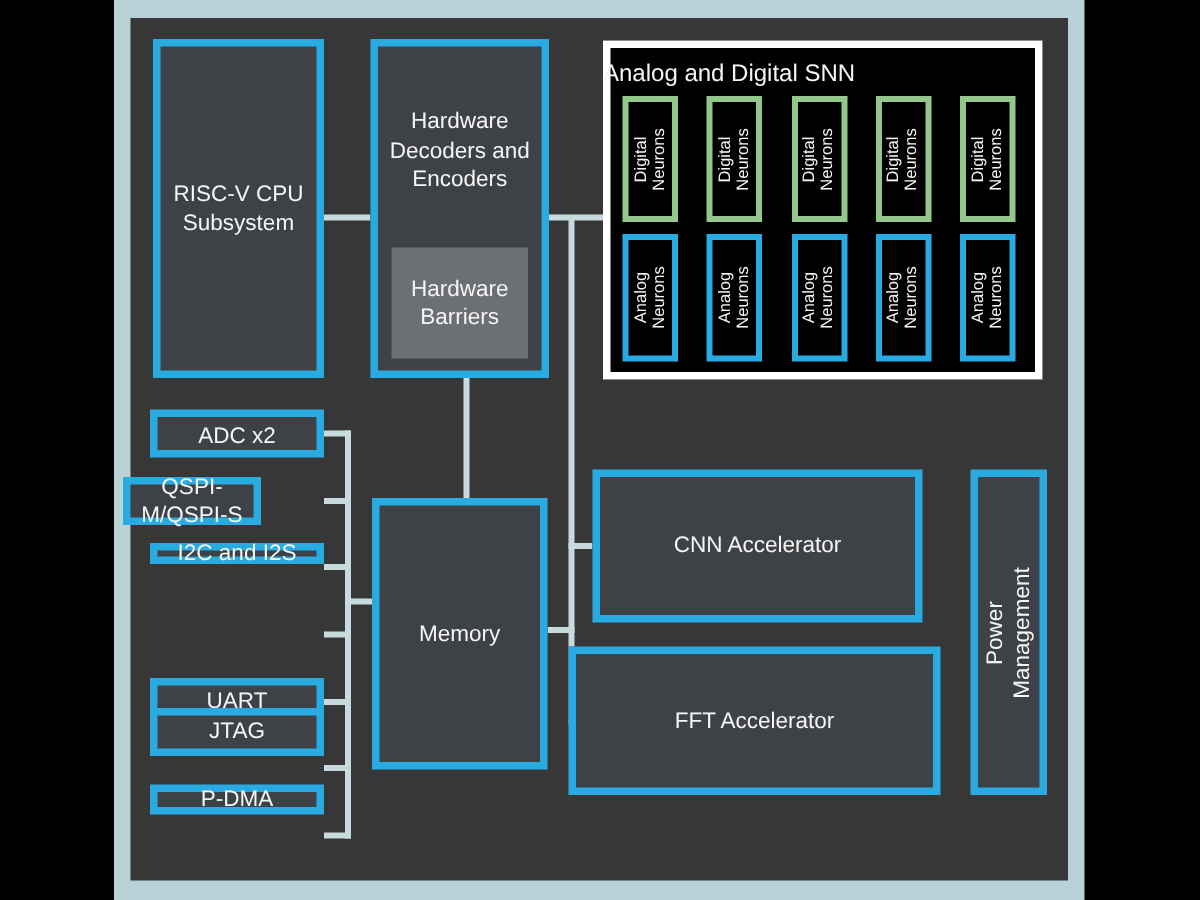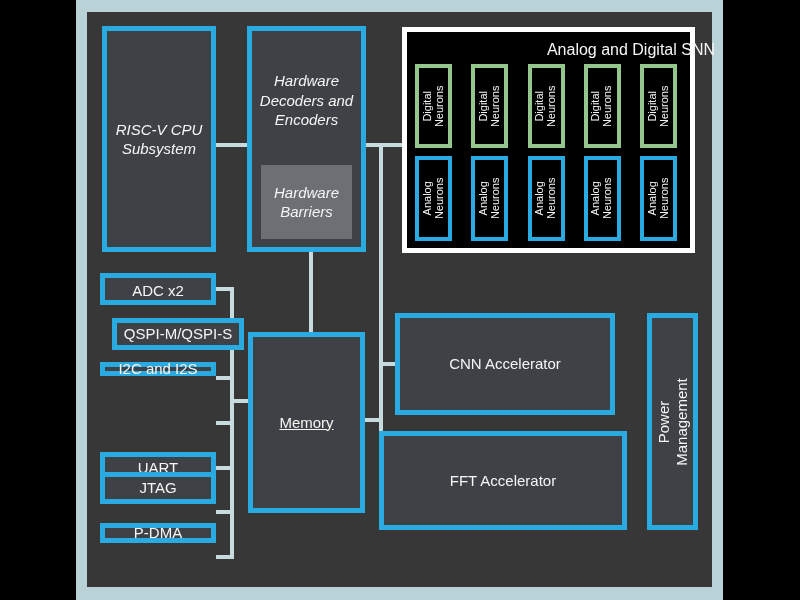--- a/index.html
+++ b/index.html
@@ -11,32 +11,32 @@
   }
   .frame { position: absolute; left: 76px; top: 0; width: 647px; height: 600px; background: #B9D2D8; }
   .board { position: absolute; left: 87px; top: 12px; width: 625px; height: 575px; background: #373737; }
   .line { position: absolute; background: #C7DBDF; }
   .blk {
     position: absolute; box-sizing: border-box;
     border: 5px solid #29ABE2; background: #3E4246;
     display: flex; align-items: center; justify-content: center;
     text-align: center; font-size: 15px; line-height: 1.3;
   }
-  .pre { white-space: pre-line; font-style: italic; }
+  .pre { white-space: pre-line; }
   .decoders-blk { align-items: flex-start; padding-top: 40px; }
   .barriers {
     position: absolute; box-sizing: border-box; background: #6C6F73;
     display: flex; align-items: center; justify-content: center;
     text-align: center; font-size: 15px; line-height: 1.3;
   }
   .snn {
     position: absolute; box-sizing: border-box;
     border: 5px solid #FFFFFF; background: #000000;
   }
-  .snn-title { position: absolute; left: 402px; top: 41px; width: 293px; text-align: right; font-size: 16px; padding-left: 20px; }
+  .snn-title { position: absolute; left: 402px; top: 41px; width: 293px; text-align: left; font-size: 16px; }
   .snn-row { position: absolute; display: flex; justify-content: space-between; }
   .neuron {
     box-sizing: border-box; width: 37px; background: #000;
     display: flex; align-items: center; justify-content: center;
   }
   .neuron.digital { border: 4px solid #93C78C; }
   .neuron.analog { border: 4px solid #29ABE2; }
   .vtext {
     transform: rotate(-90deg); transform-origin: center;
     white-space: pre-line; text-align: center; line-height: 1.12; font-size: 11px;
@@ -125,37 +125,37 @@
       </div>
     <div class="neuron analog">
         <span class="vtext">Analog
 Neurons</span>
       </div>
   </div>
 
   <div class="blk" style="left:100px; top:273px; width:116px; height:32px;align-items:flex-end;">
     <span>ADC x2</span>
   </div>
-  <div class="blk" style="left:112px; top:318px; width:132px; height:32px;">
+  <div class="blk" style="left:82px; top:318px; width:92px; height:32px;">
     <span>QSPI-M/QSPI-S</span>
   </div>
   <div class="blk" style="left:100px; top:362px; width:116px; height:14px;">
     <span>I2C and I2S</span>
   </div>
   <div class="blk" style="left:100px; top:452px; width:116px; height:32px;">
     <span>UART</span>
   </div>
   <div class="blk" style="left:100px; top:472px; width:116px; height:32px;">
     <span>JTAG</span>
   </div>
   <div class="blk" style="left:100px; top:523px; width:116px; height:20px;">
     <span>P-DMA</span>
   </div>
 
-  <div class="blk" style="left:248px; top:332px; width:117px; height:181px;text-decoration:underline;">
+  <div class="blk" style="left:248px; top:332px; width:117px; height:181px;">
     <span>Memory</span>
   </div>
   <div class="blk" style="left:395px; top:313px; width:220px; height:102px;">
     <span>CNN Accelerator</span>
   </div>
   <div class="blk" style="left:379px; top:431px; width:248px; height:99px;">
     <span>FFT Accelerator</span>
   </div>
   <div class="blk" style="left:647px; top:313px; width:51px; height:217px;">
     <span class="vtext power-text">Power

